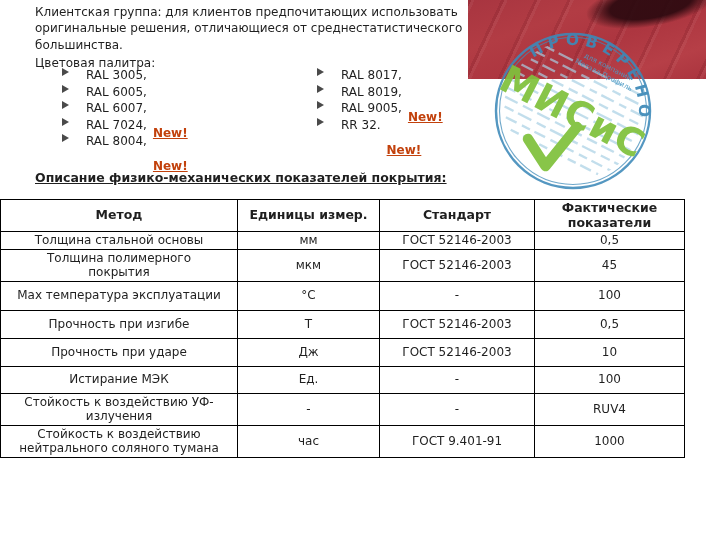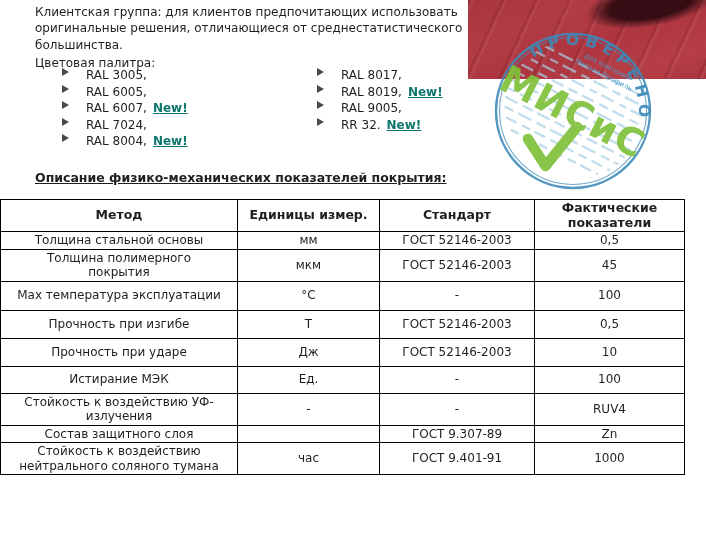--- a/index.html
+++ b/index.html
@@ -18,21 +18,21 @@
   ul.palette.left  { left:62px;  top:68px; }
   ul.palette.right { left:317px; top:68px; }
   ul.palette li { height:16.6px; display:flex; align-items:flex-start; font-size:12px; }
   .bullet-icon {
     width:0; height:0; margin-right:17px;
     border-left:7px solid #4a4a4a;
     border-top:4px solid transparent;
     border-bottom:4px solid transparent;
   }
   .new-badge {
-    color:#0f766e; font-weight:bold; text-decoration:underline; margin-left:6px;
+    color:#c2410c; font-weight:bold; text-decoration:underline; margin-left:6px;margin-top:25px;
   }
   .section-title {
     position:absolute; left:35px; top:170px;
     font-size:12.5px; font-weight:bold; text-decoration:underline;
   }
   table.props {
     position:absolute; left:0; top:199px; width:684px;
     border-collapse:collapse; table-layout:fixed;
   }
   table.props th, table.props td {
@@ -206,26 +206,20 @@
         <td>-</td>
         <td>100</td>
       </tr>
       <tr style="height:32px">
         <td>Стойкость к воздействию УФ-
 излучения</td>
         <td>-</td>
         <td>-</td>
         <td>RUV4</td>
       </tr>
-      <tr style="height:16px">
-        <td>Состав защитного слоя</td>
-        <td></td>
-        <td>ГОСТ 9.307-89</td>
-        <td>Zn</td>
-      </tr>
       <tr style="height:30px">
         <td>Стойкость к воздействию
 нейтрального соляного тумана</td>
         <td>час</td>
         <td>ГОСТ 9.401-91</td>
         <td>1000</td>
       </tr>
     </tbody>
   </table>
 

